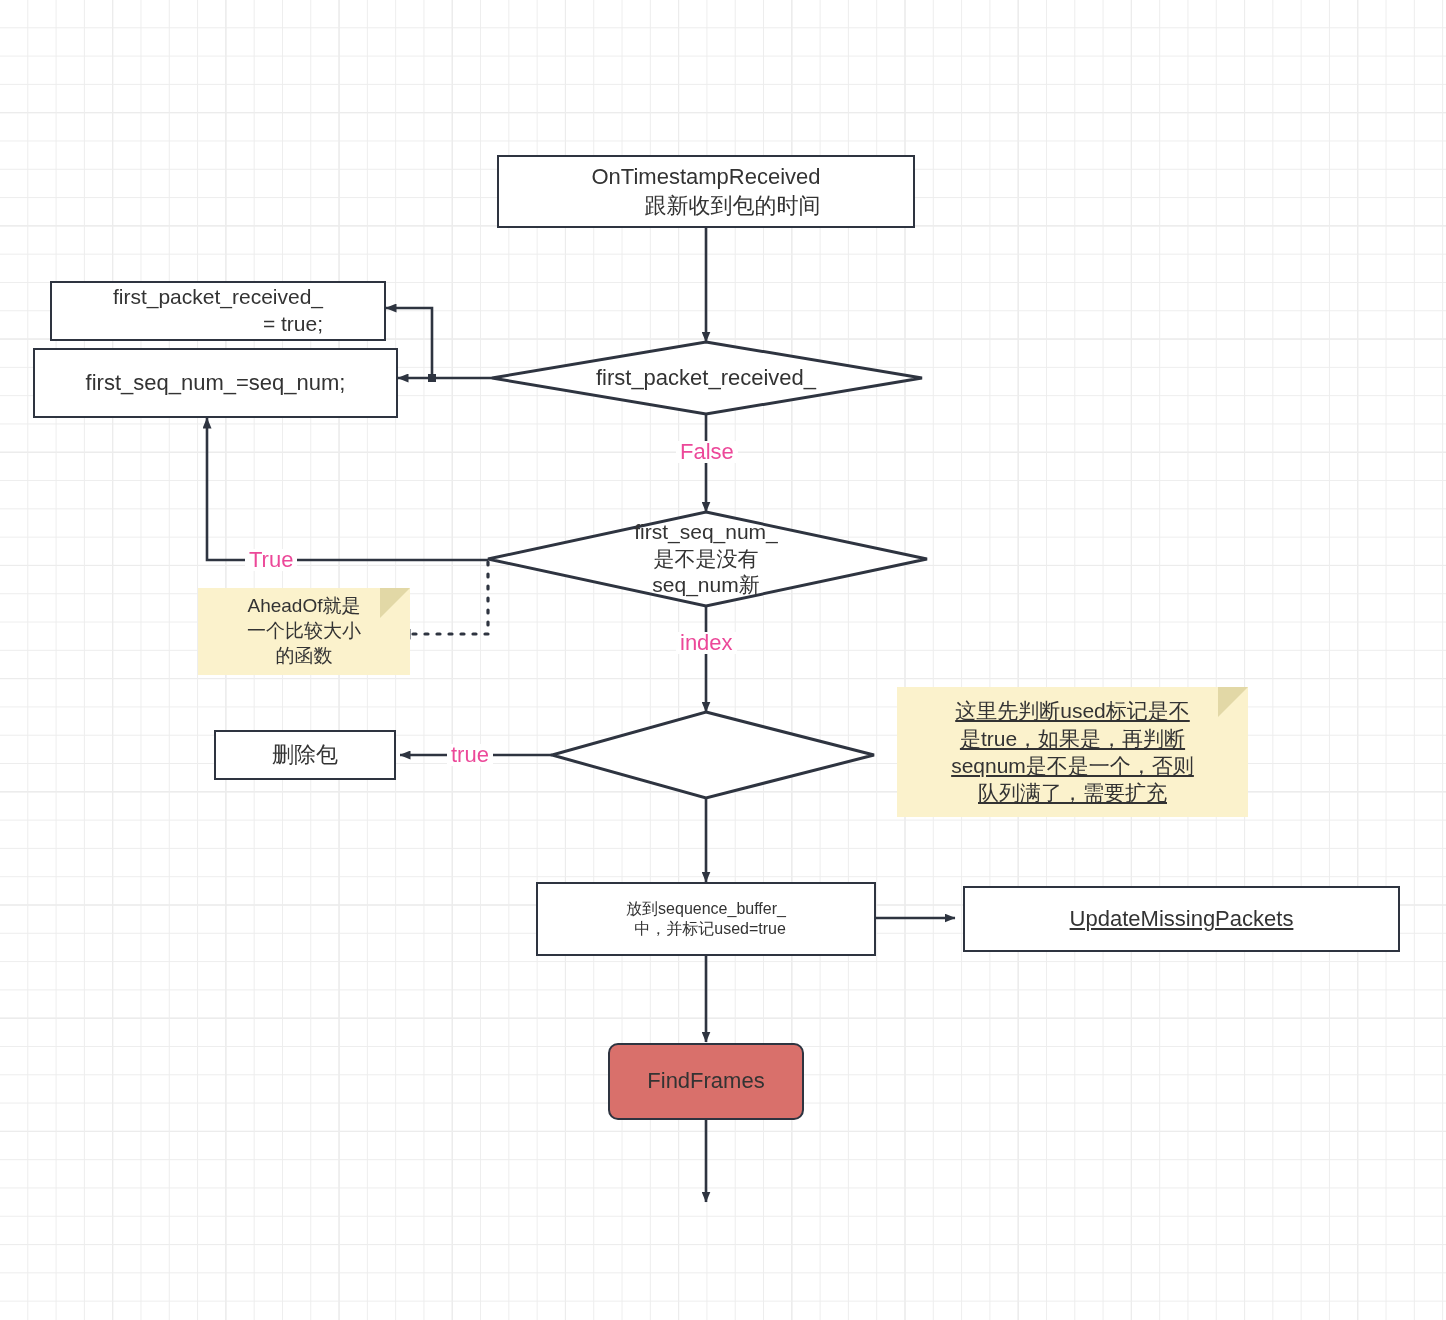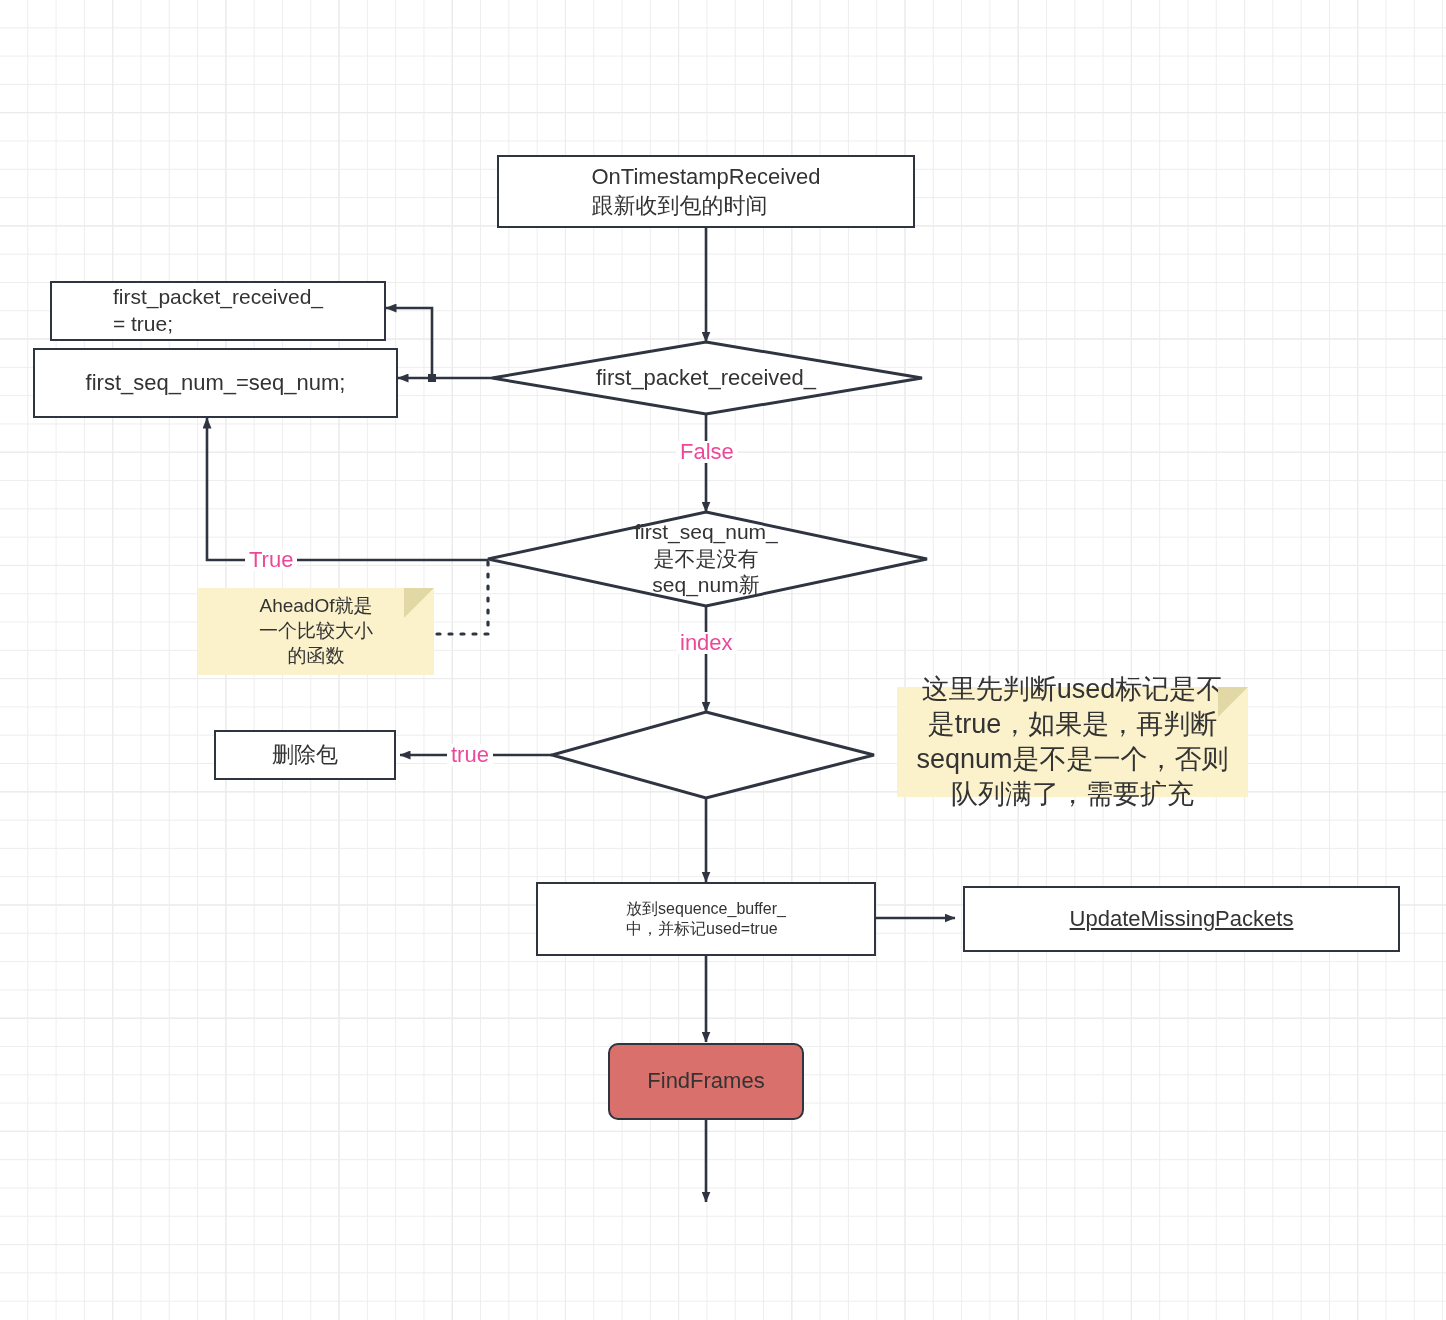--- a/index.html
+++ b/index.html
@@ -33,21 +33,21 @@
     width: 1446px;
     height: 1320px;
     pointer-events: none;
   }
   .node {
     position: absolute;
     box-sizing: border-box;
     display: flex;
     align-items: center;
     justify-content: center;
-    text-align: left;
+    text-align: right;
     color: #333333;
     line-height: 1.28;
     white-space: pre-line;
   }
   .proc {
     background: #ffffff;
     border: 2.5px solid #2e3440;
   }
   .proc.accent {
     background: #d9706b;
@@ -171,28 +171,28 @@
 
 
   <div class="edge-label" style="left:676px; top:441px; font-size:22px;">False</div>
 
   <div class="edge-label" style="left:676px; top:632px; font-size:22px;">index</div>
 
   <div class="edge-label" style="left:245px; top:549px; font-size:22px;">True</div>
 
   <div class="edge-label" style="left:447px; top:744px; font-size:22px;">true</div>
 
-  <div class="note" style="left:198px; top:588px; width:236px; height:87px; font-size:19px;">
+  <div class="note" style="left:198px; top:588px; width:212px; height:87px; font-size:19px;">
     <span class="fold"></span>
     <span style="white-space:pre-line;">AheadOf就是
 一个比较大小
 的函数</span>
   </div>
 
-  <div class="note" style="left:897px; top:687px; width:351px; height:110px; font-size:27px;">
+  <div class="note" style="left:897px; top:687px; width:351px; height:130px; font-size:21px;text-decoration:underline;">
     <span class="fold"></span>
     <span style="white-space:pre-line;">这里先判断used标记是不
 是true，如果是，再判断
 seqnum是不是一个，否则
 队列满了，需要扩充</span>
   </div>
 
 </div>
 
 </body></html>

